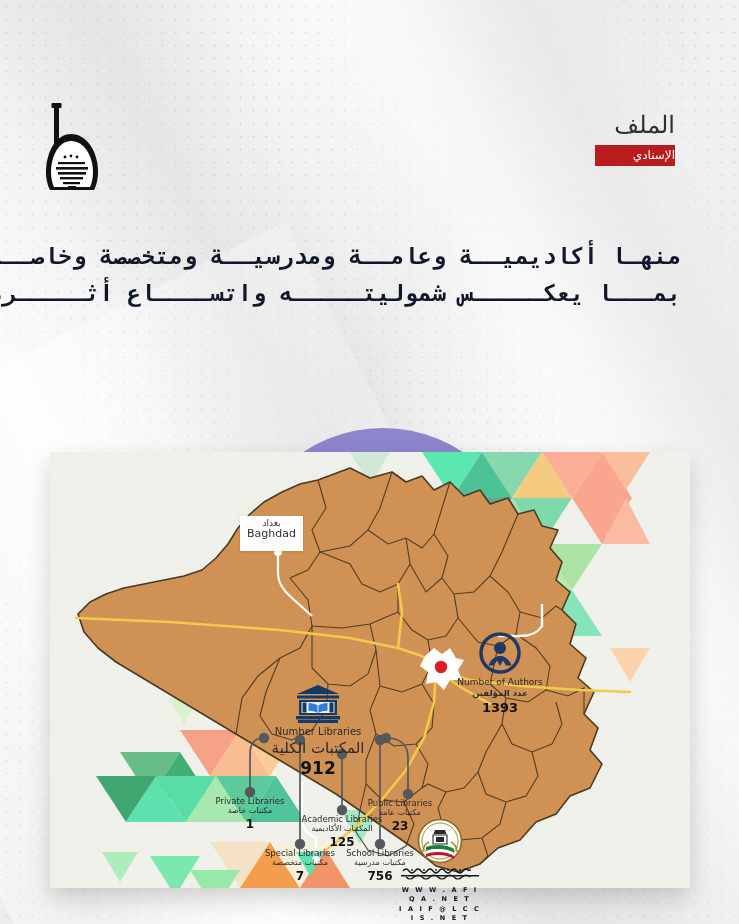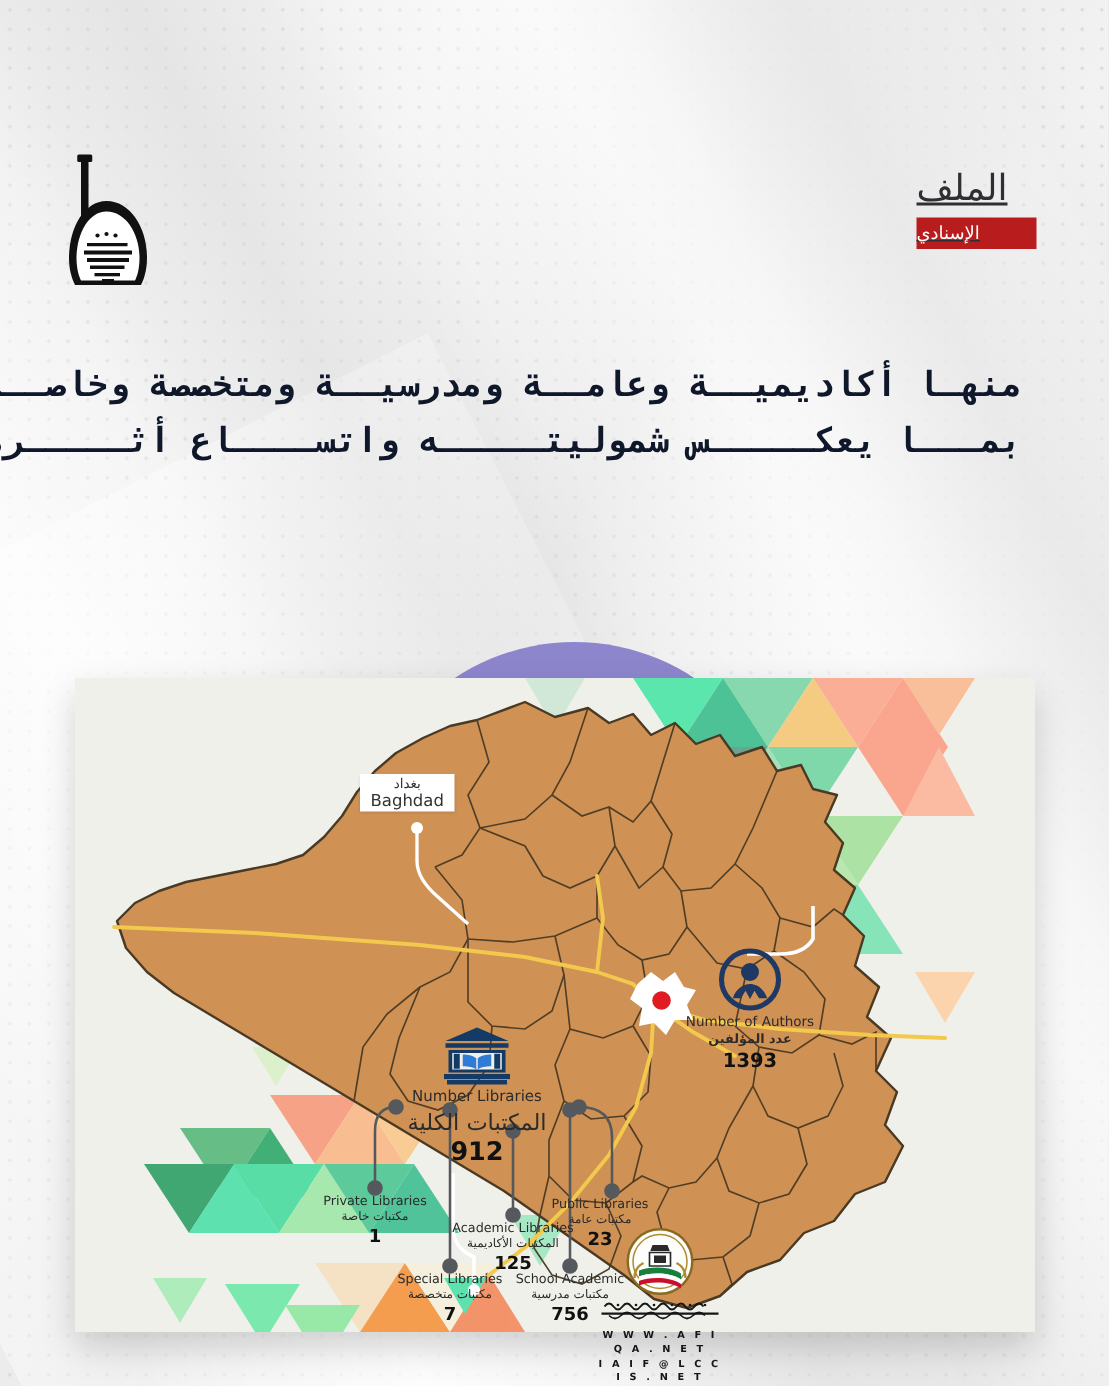--- a/index.html
+++ b/index.html
@@ -36,24 +36,23 @@
     transform:rotate(-27deg);}
   .streak.s5{left:-40px;top:300px;width:560px;height:900px;
     background:linear-gradient(120deg,rgba(255,255,255,.55),rgba(255,255,255,0));
     transform:rotate(-27deg);}
 
   
   .logo-mark{
     position:absolute;left:38px;top:100px;width:66px;height:92px;
   }
   .file-label{
-    position:absolute;right:48px;top:112px;text-align:left;
+    position:absolute;right:64px;top:112px;text-align:right;
     font-family:"DejaVu Serif","Liberation Serif",serif;
     color:#2f2f33;
-    text-decoration:underline;
   }
   .file-label .ttl{font-size:24px;letter-spacing:.5px;line-height:1.1;}
   .badge{
     margin-top:7px;background:#b91c1c;color:#ffffff;
     font-size:12px;padding:3px 0 4px;width:80px;
     font-family:"DejaVu Sans","Liberation Sans",sans-serif;
   }
 
   
   .headline{
@@ -83,21 +82,21 @@
     background:#f0f0ea;
     box-shadow:0 10px 22px rgba(0,0,0,.17);
     overflow:hidden;
   }
 
   .map-wrap{position:absolute;left:0;top:0;width:640px;height:436px;}
 
   
   .callout{
     position:absolute;left:240px;top:516px;
-    background:#ffffff;padding:2px 7px 0;
+    background:#ffffff;padding:2px 7px 10px;
     text-align:center;line-height:1.15;
     box-shadow:0 1px 2px rgba(0,0,0,.12);
   }
   .callout .ar{font-size:9px;color:#333;direction:rtl;}
   .callout .en{font-size:11px;color:#333;}
 
   
   .authors{
     position:absolute;left:452px;top:632px;width:96px;text-align:center;
   }
@@ -371,21 +370,21 @@
   <div class="num">7</div>
 </div>
 
 <div class="stat" style="left:294px;top:814px;">
   <div class="en">Academic Libraries</div>
   <div class="ar">المكتبات الأكاديمية</div>
   <div class="num">125</div>
 </div>
 
 <div class="stat" style="left:332px;top:848px;">
-  <div class="en">School Academic</div>
+  <div class="en">School Libraries</div>
   <div class="ar">مكتبات مدرسية</div>
   <div class="num">756</div>
 </div>
 
 <div class="stat" style="left:352px;top:798px;">
   <div class="en">Public Libraries</div>
   <div class="ar">مكتبات عامة</div>
   <div class="num">23</div>
 </div>
 

